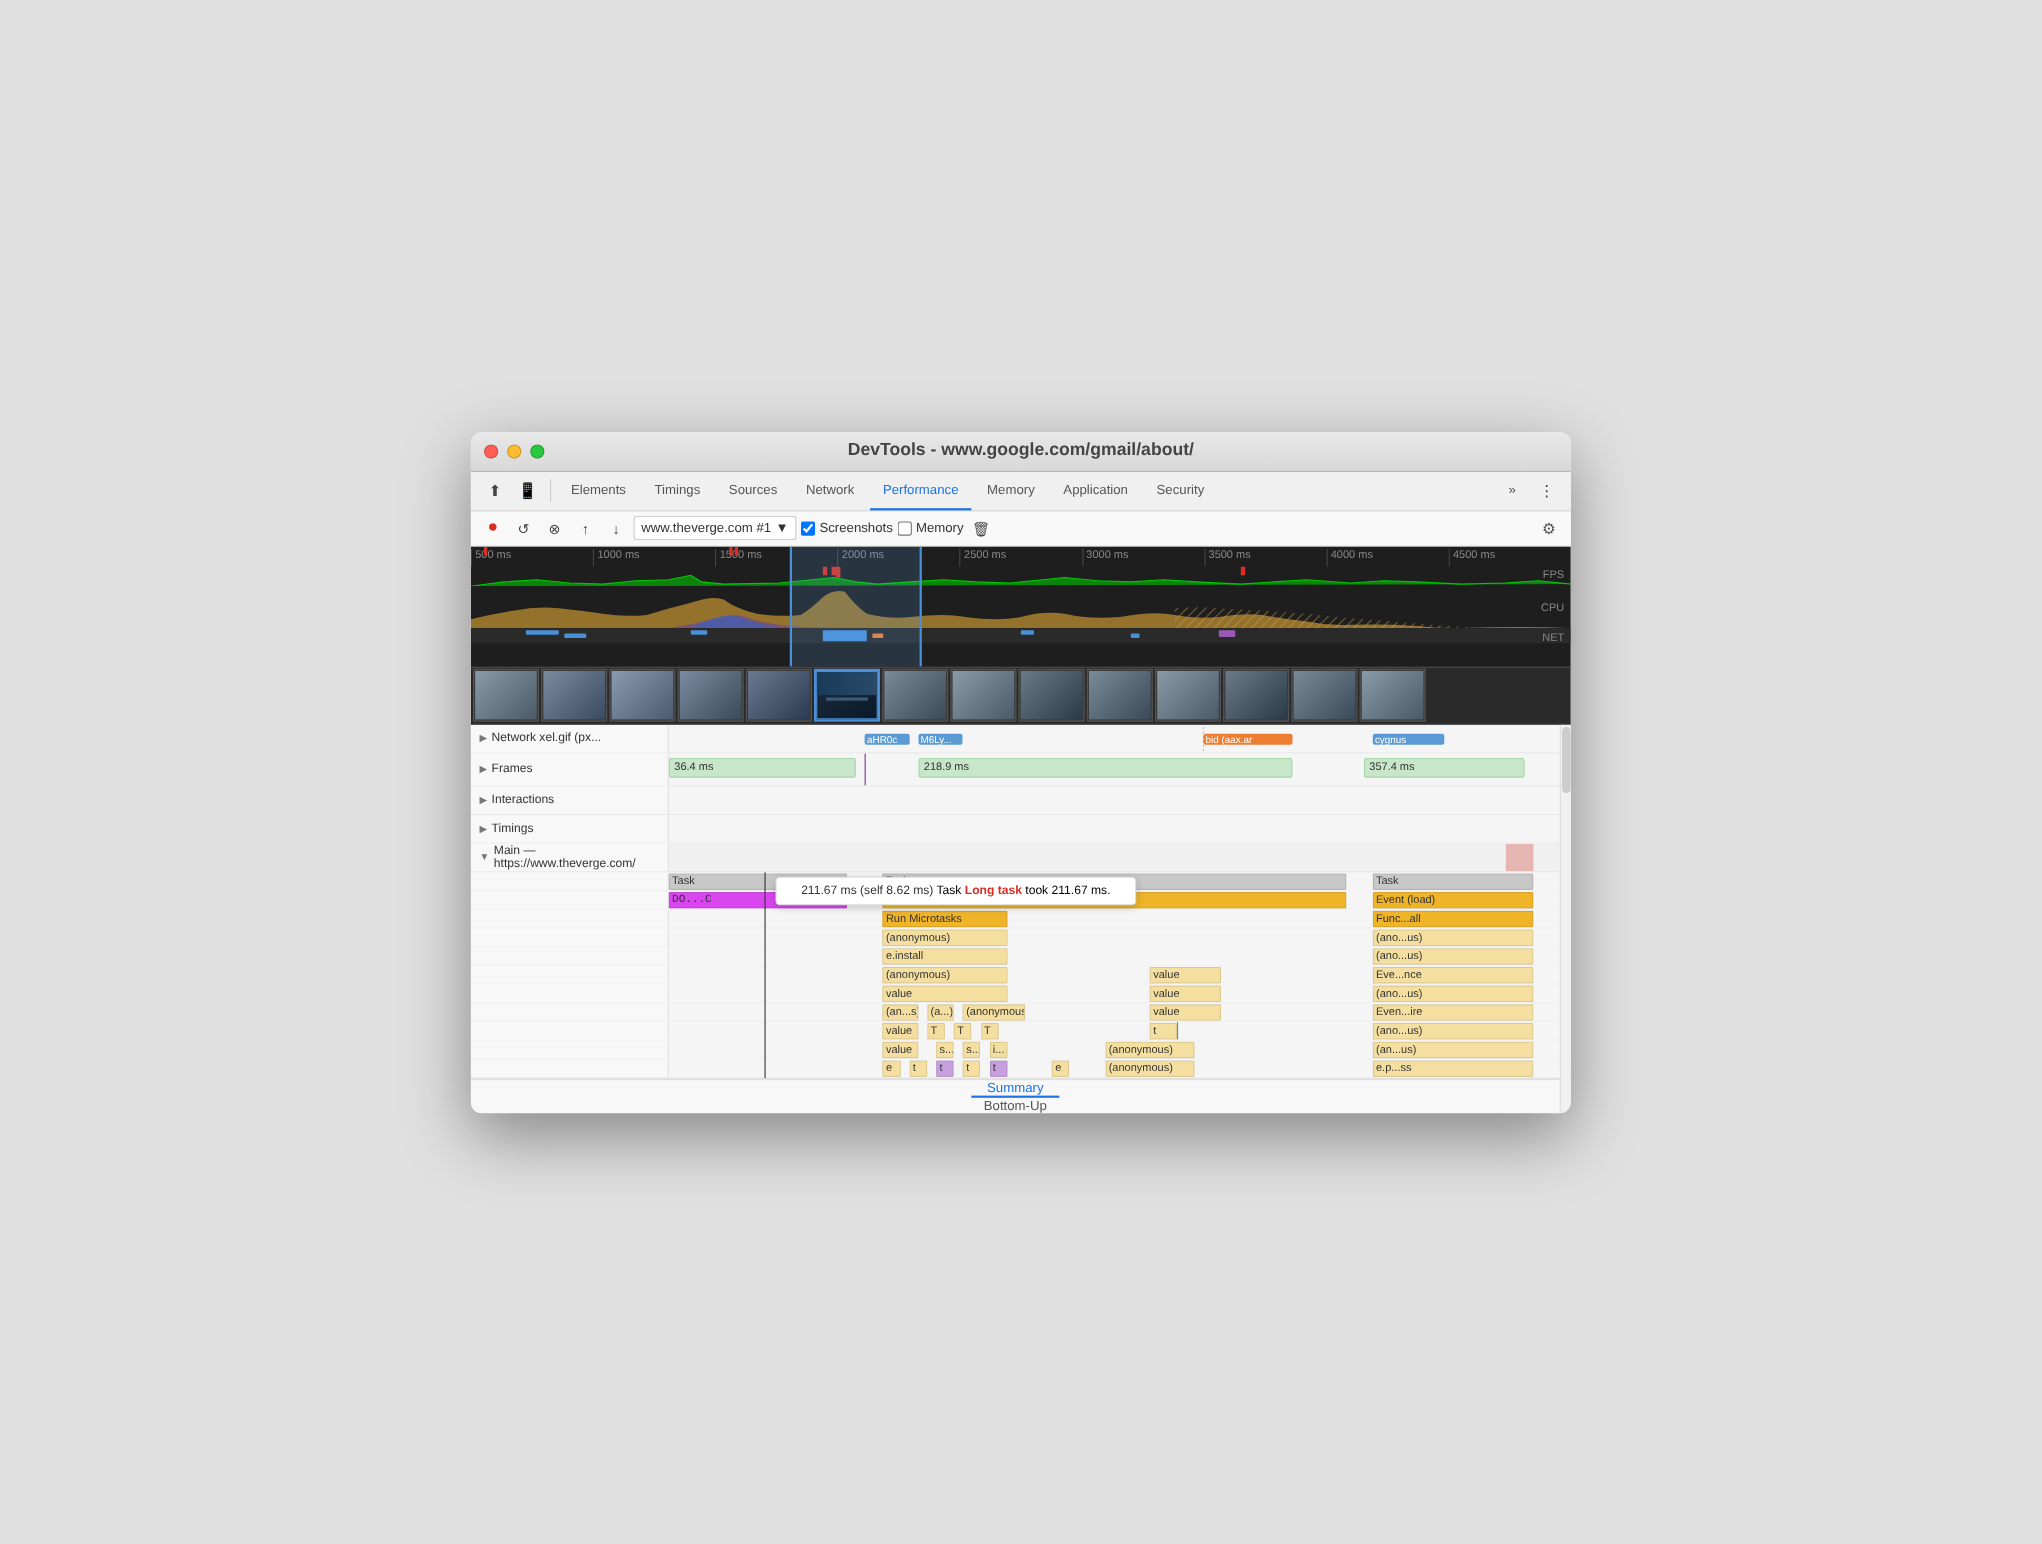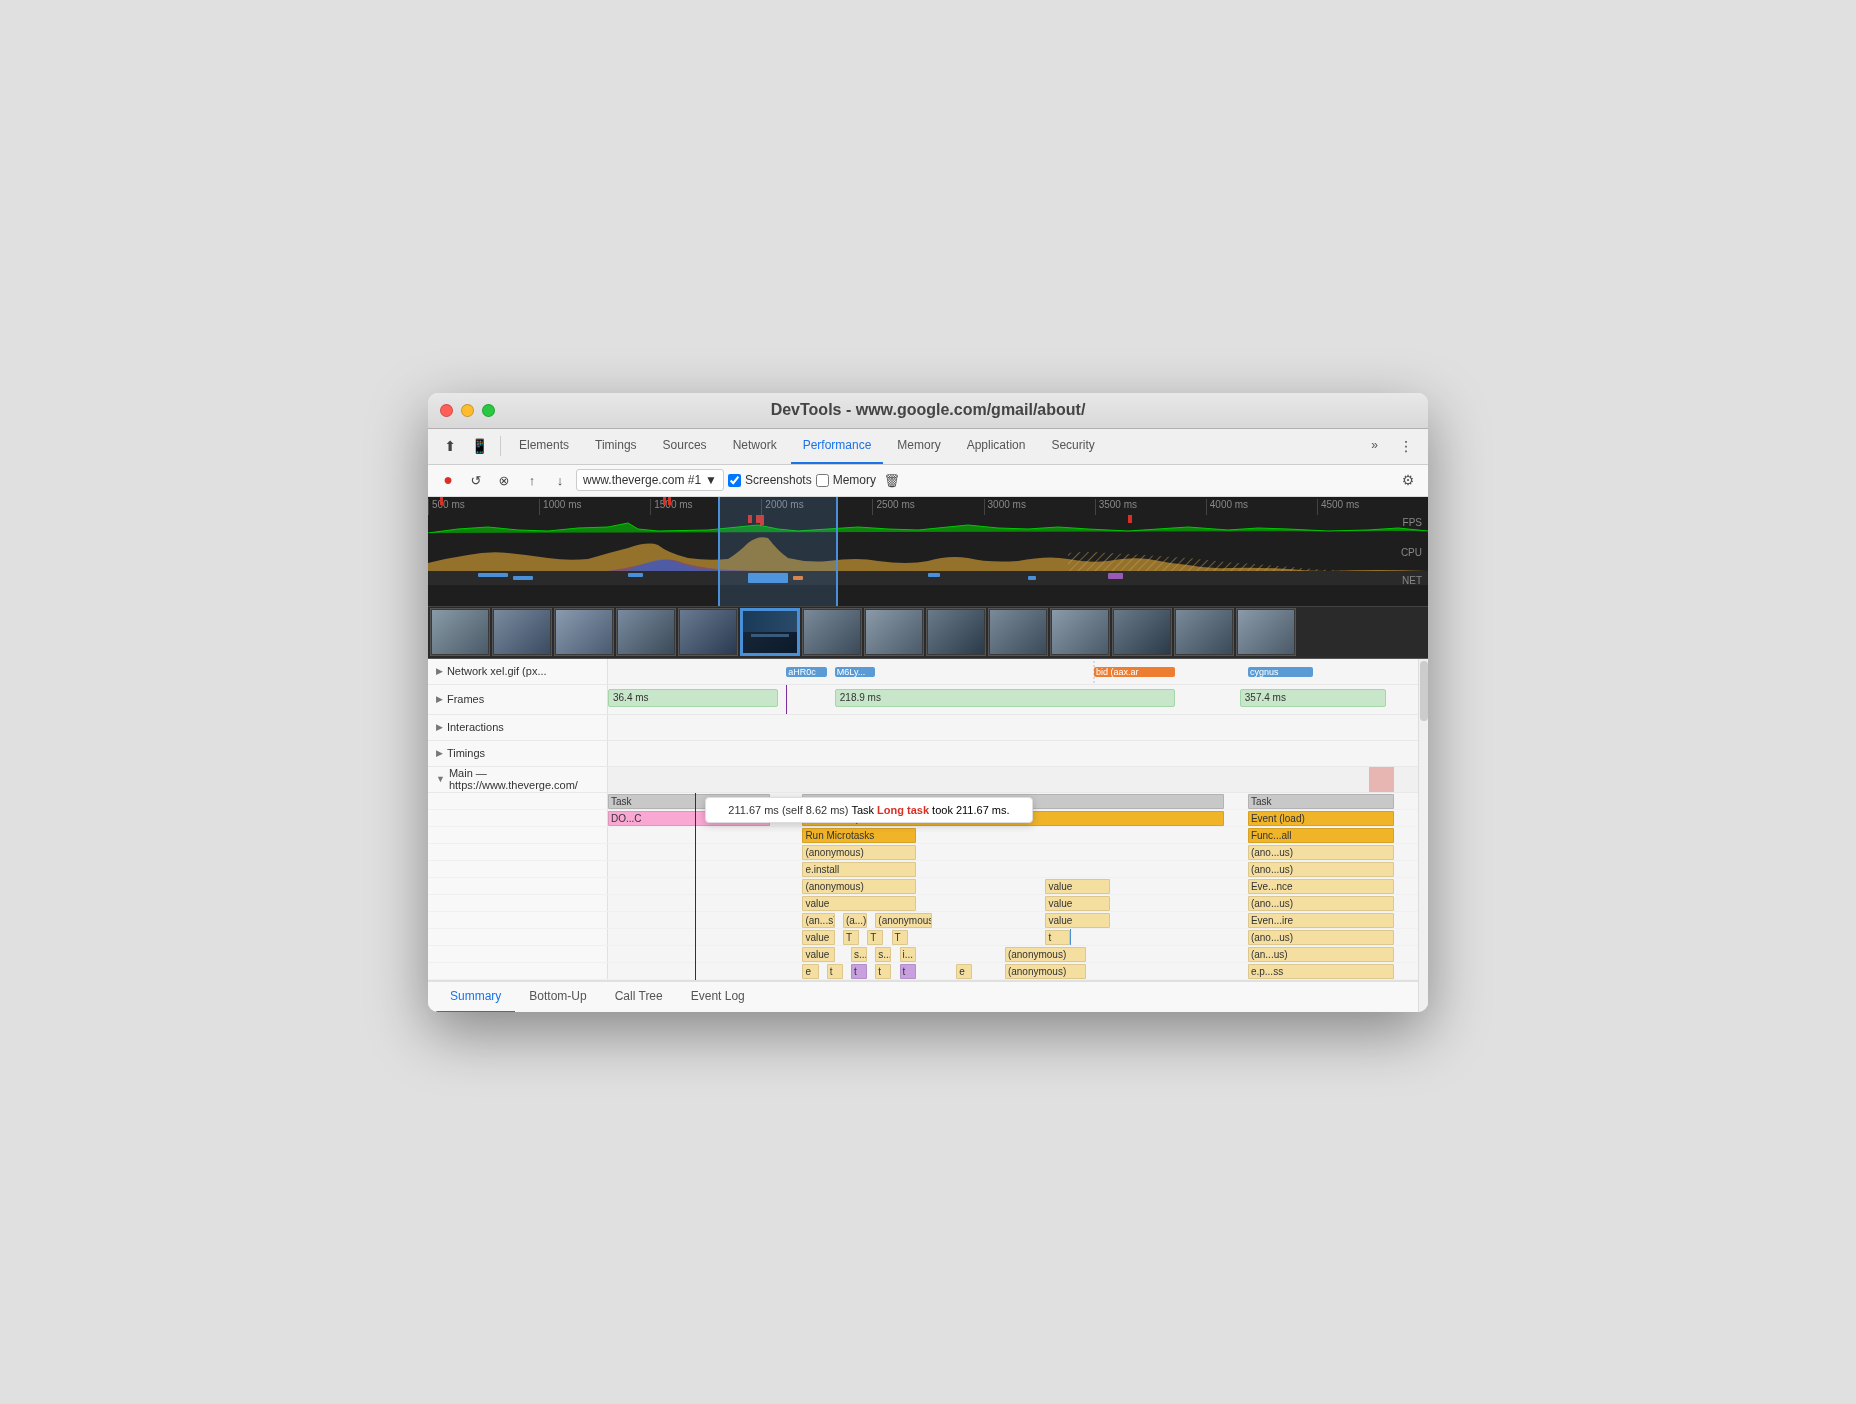--- a/index.html
+++ b/index.html
@@ -331,20 +331,21 @@
 
     
     .bottom-tabs {
       display: flex;
       align-items: center;
       border-top: 2px solid #e0e0e0;
       background: #f8f8f8;
       height: 32px;
       padding: 0 8px;
       gap: 0;
+      flex-direction: column;
     }
     .bottom-tab {
       padding: 0 14px;
       height: 32px;
       border: none;
       background: none;
       cursor: pointer;
       font-size: 12px;
       color: #555;
       border-bottom: 2px solid transparent;
@@ -653,21 +654,21 @@
           <div class="flame-row-content">
             <div class="flame-block" style="left:0%;width:20%;background:#c8c8c8;">Task</div>
             <div class="flame-block" style="left:24%;width:52%;background:#c8c8c8;">Task</div>
             <div class="flame-block" style="left:79%;width:18%;background:#c8c8c8;">Task</div>
           </div>
         </div>
 
         <div class="flame-row">
           <div class="flame-row-label"></div>
           <div class="flame-row-content">
-            <div class="flame-block" style="left:0%;width:20%;background:#f9a8d4;color:#333;">DO...C</div>
+            <div class="flame-block" style="left:0%;width:20%;background:#d946ef;color:#333;font-family:Liberation Mono, monospace;">DO...C</div>
             <div class="flame-block" style="left:24%;width:52%;background:#f0b429;color:#333;">XHR Load (c</div>
             <div class="flame-block" style="left:79%;width:18%;background:#f0b429;color:#333;">Event (load)</div>
           </div>
         </div>
 
         <div class="flame-row">
           <div class="flame-row-label"></div>
           <div class="flame-row-content">
             <div class="flame-block" style="left:24%;width:14%;background:#f0b429;color:#333;">Run Microtasks</div>
             <div class="flame-block" style="left:79%;width:18%;background:#f0b429;color:#333;">Func...all</div>

